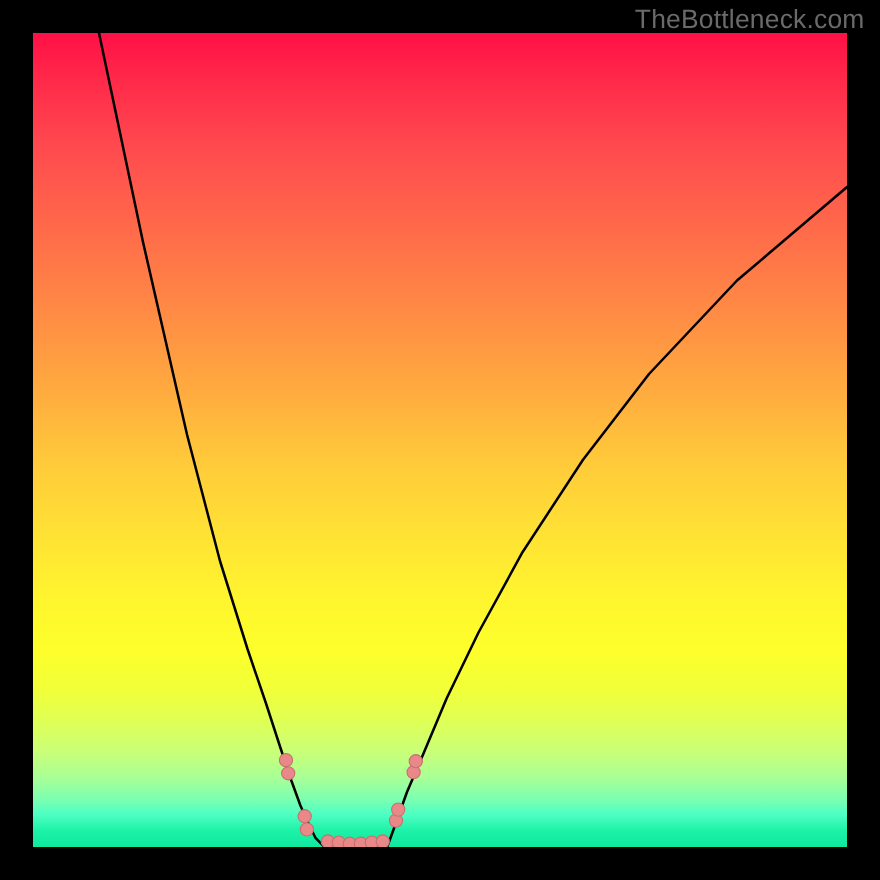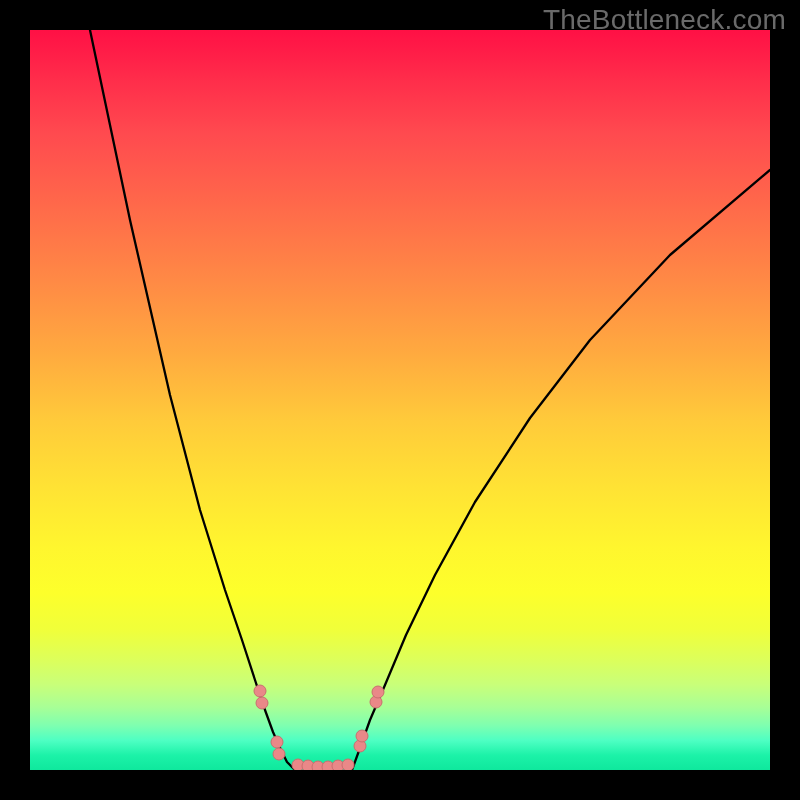--- a/index.html
+++ b/index.html
@@ -15,21 +15,21 @@
     position: absolute;
     left: 0; top: 0;
     width: 800px; height: 800px;
     background: #000;
   }
   .watermark {
     position: absolute;
     top: 4px;
     right: 14px;
     color: #6a6a6a;
-    font-size: 28px;
+    font-size: 24px;
     font-weight: 400;
     letter-spacing: 0.2px;
     user-select: none;
   }
   .plot {
     position: absolute;
     left: 30px;
     top: 30px;
     width: 740px;
     height: 740px;

